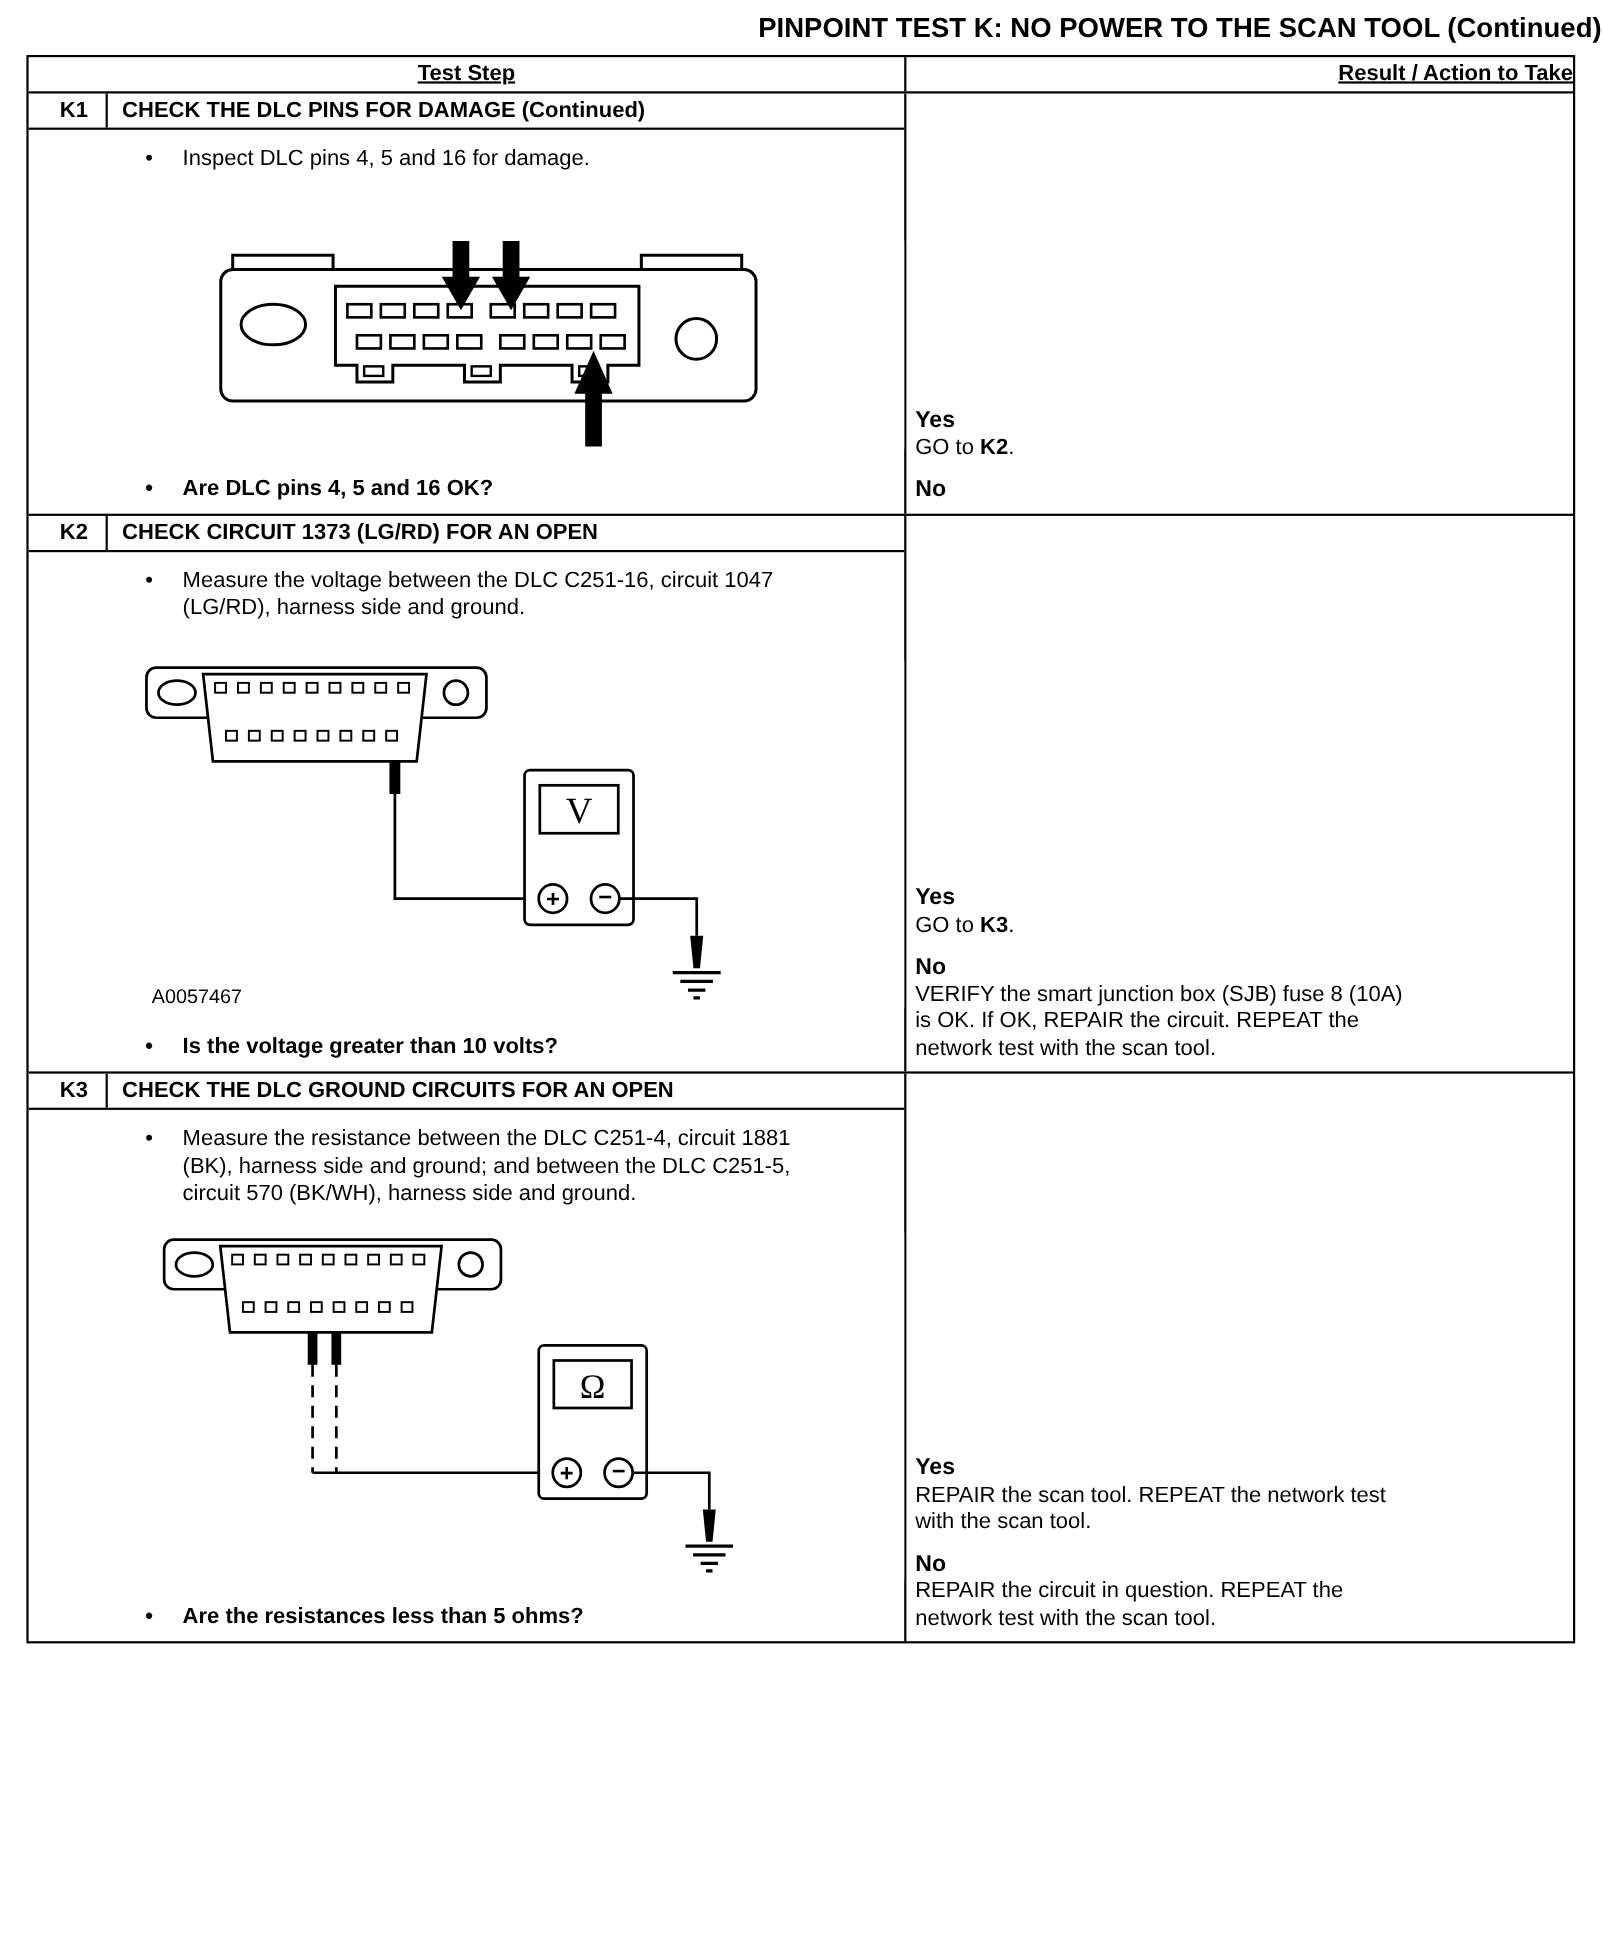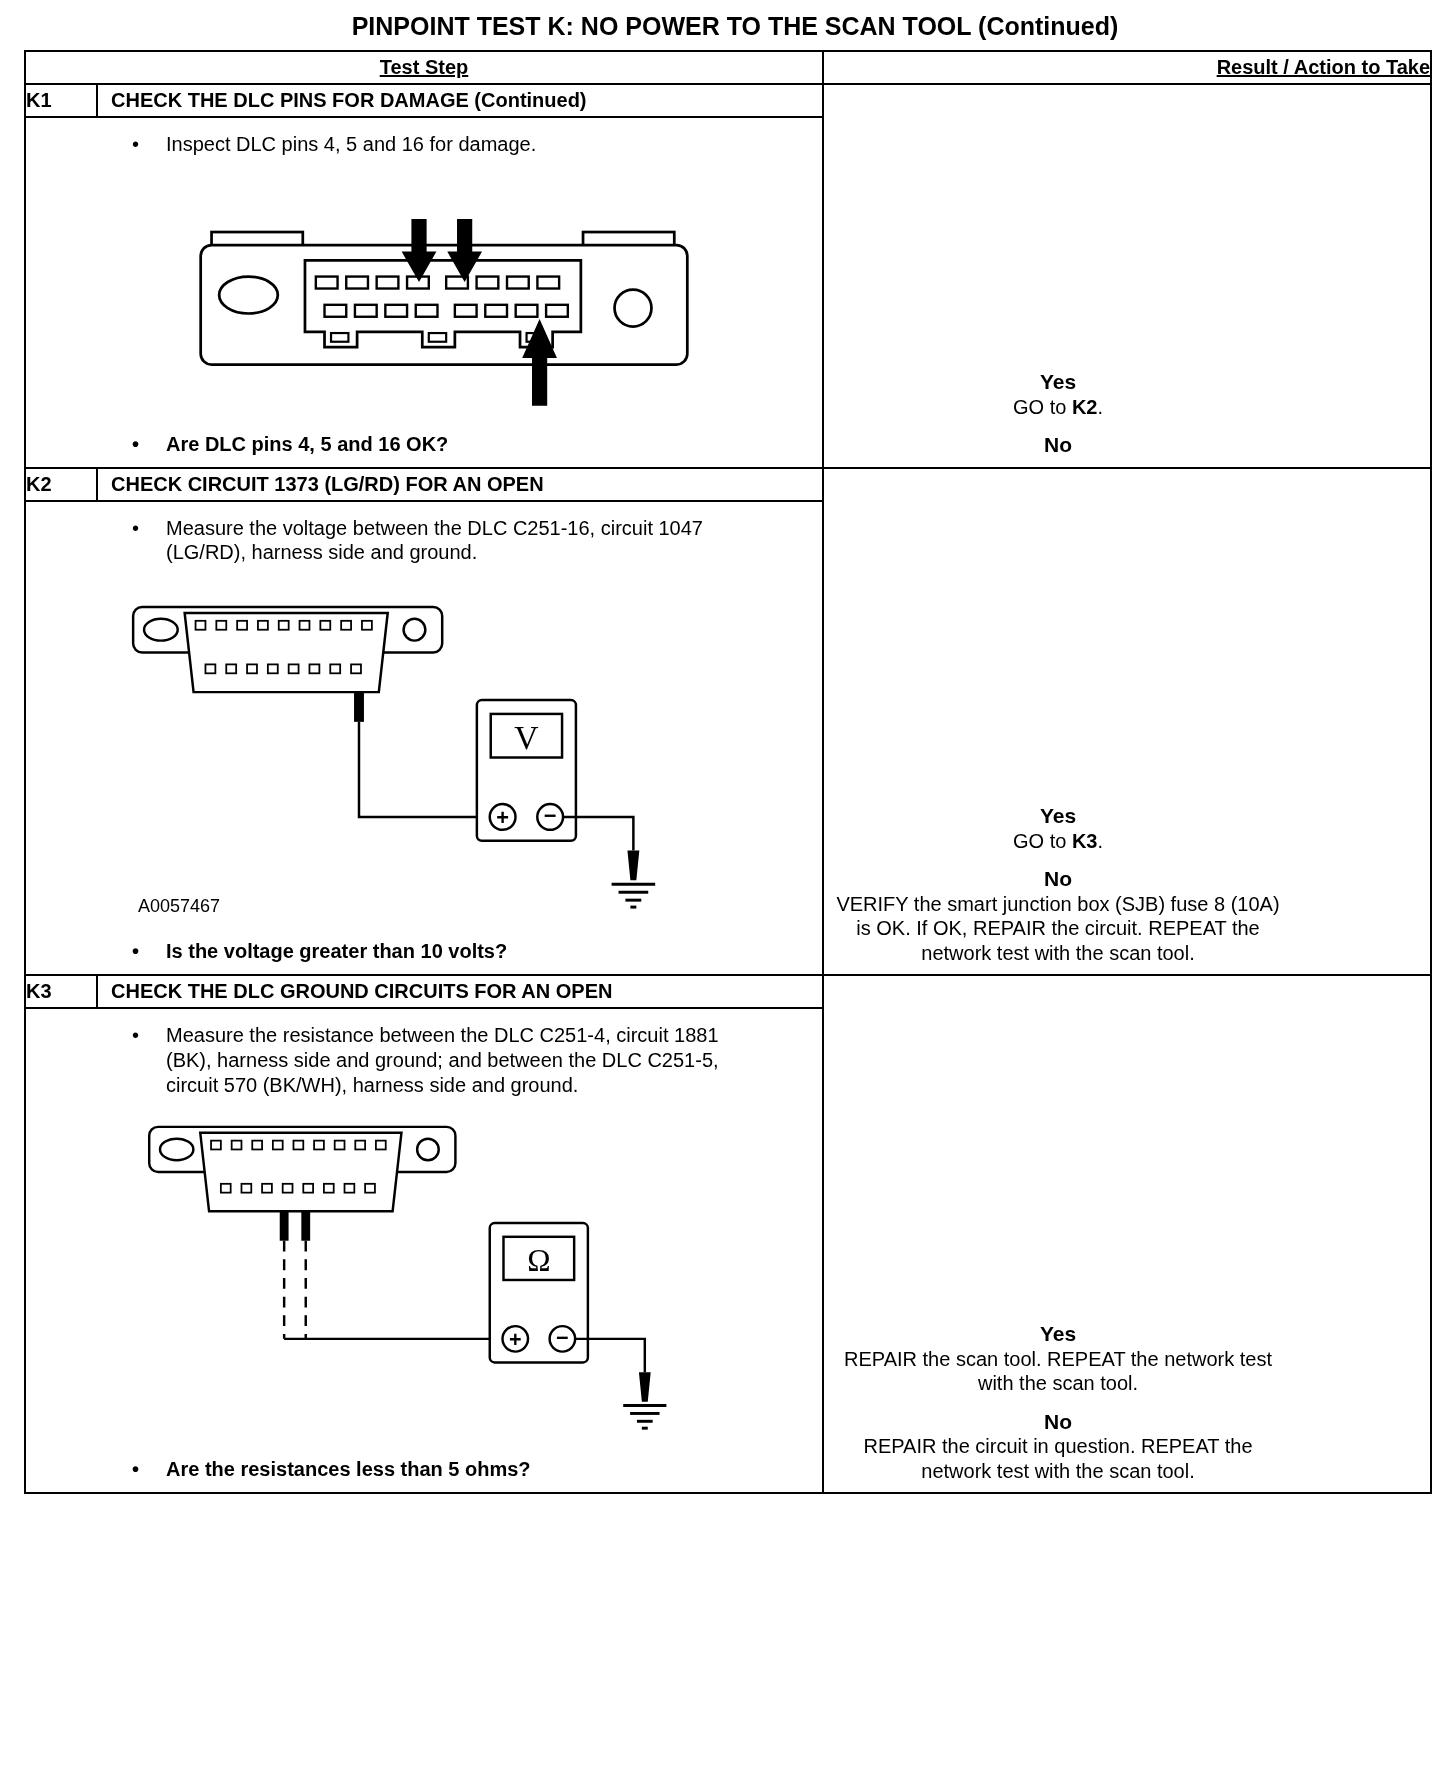--- a/index.html
+++ b/index.html
@@ -3,37 +3,37 @@
 <meta charset="utf-8">
 <style>
   * { box-sizing: border-box; }
   html, body {
     margin: 0; padding: 0;
     width: 1456px; min-height: 1774px;
     background: #ffffff; color: #000000;
     font-family: "Liberation Sans", "DejaVu Sans", sans-serif;
   }
   .page-title {
-    text-align: center; font-weight: bold; font-size: 25px;
+    text-align: right; font-weight: bold; font-size: 25px;
     padding: 12px 0 9px 14px;
   }
   .test-table {
     margin-left: 24px; width: 1408px;
     border: 2px solid #000;
   }
   .thead { display: flex; border-bottom: 2px solid #000; font-weight: bold; font-size: 20px; text-decoration: underline; }
   .thead .th-left { width: 798px; border-right: 2px solid #000; text-align: center; padding: 4px 0; }
   .thead .th-right { flex: 1; text-align: right; padding: 4px 0; }
 
   .trow { display: flex; border-bottom: 2px solid #000; }
   .trow:last-child { border-bottom: none; }
 
   .step-col { width: 798px; border-right: 2px solid #000; }
   .step-head { display: flex; border-bottom: 2px solid #000; font-weight: bold; font-size: 20px; }
-  .step-id { width: 72px; border-right: 2px solid #000; text-align: left; padding: 4px 0; flex: none; }
+  .step-id { width: 72px; border-right: 2px solid #000; text-align: right; padding: 4px 16px; flex: none; }
   .step-title { padding: 4px 0 4px 13px; }
 
   .step-body { padding: 14px 0 10px 0; }
   .bullet-row { display: flex; padding-left: 106px; font-size: 20px; line-height: 1.24; }
   .bullet-row .b { width: 34px; flex: none; }
   .bullet-row.question { font-weight: bold; }
   .instruction { max-width: 565px; }
 
   .diagram { background: #fff; }
   .diag-k1 { margin: 62px 0 0 168px; }
@@ -48,21 +48,21 @@
   .fig-k2 { margin-top: -20px; }
   .fig-k3 { margin-top: -20px; }
   .q-k1 { margin-top: 24px; }
   .q-k2 { margin-top: 22px; }
   .q-k3 { margin-top: 20px; }
 
   .result-col {
     flex: 1; display: flex; flex-direction: column; justify-content: flex-end;
     padding: 6px 10px 9px 8px; font-size: 20px; line-height: 1.22;
   }
-  .result-block { max-width: 452px; text-align: center; }
+  .result-block { max-width: 452px; }
   .result-block + .result-block { margin-top: 13px; }
   .result-label { font-weight: bold; font-size: 21px; }
 </style>
 </head>
 <body>
 
 <div class="page-title">PINPOINT TEST K: NO POWER TO THE SCAN TOOL (Continued)</div>
 
 <div class="test-table">
 

